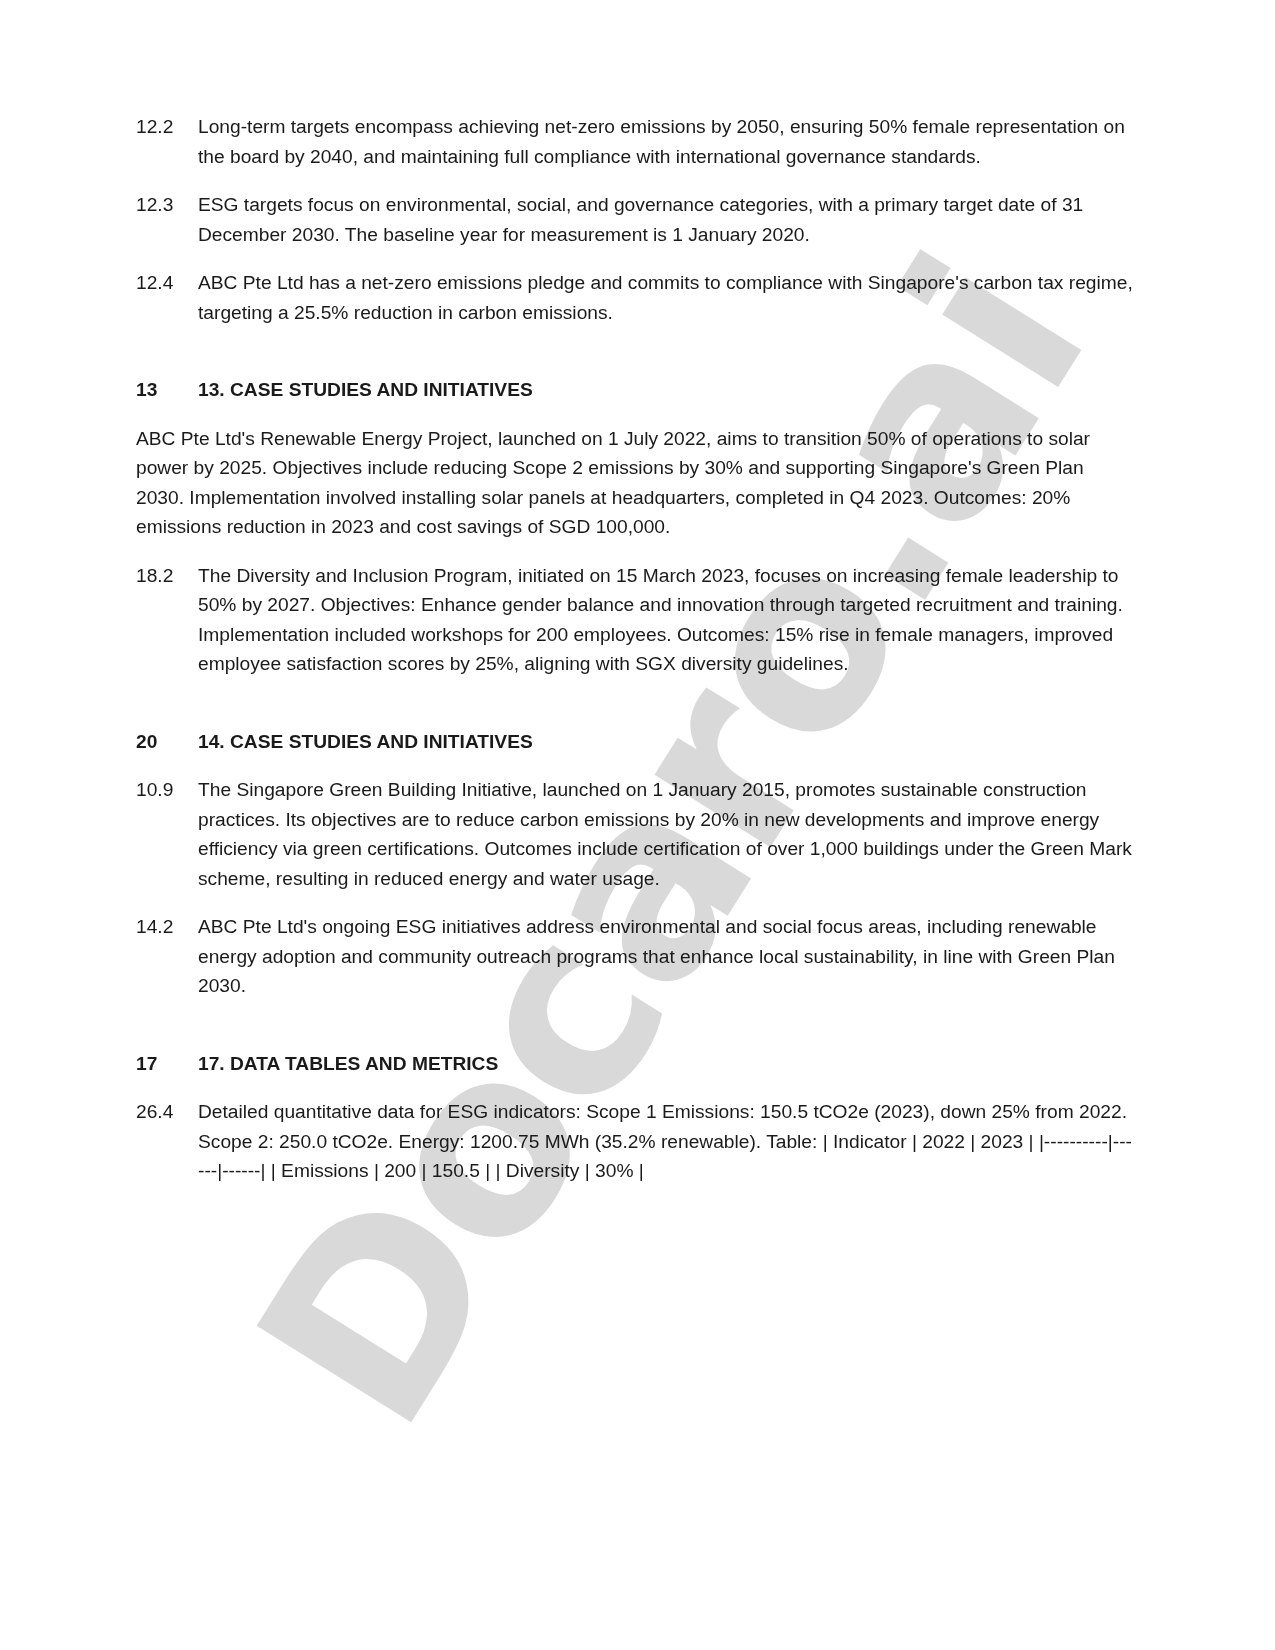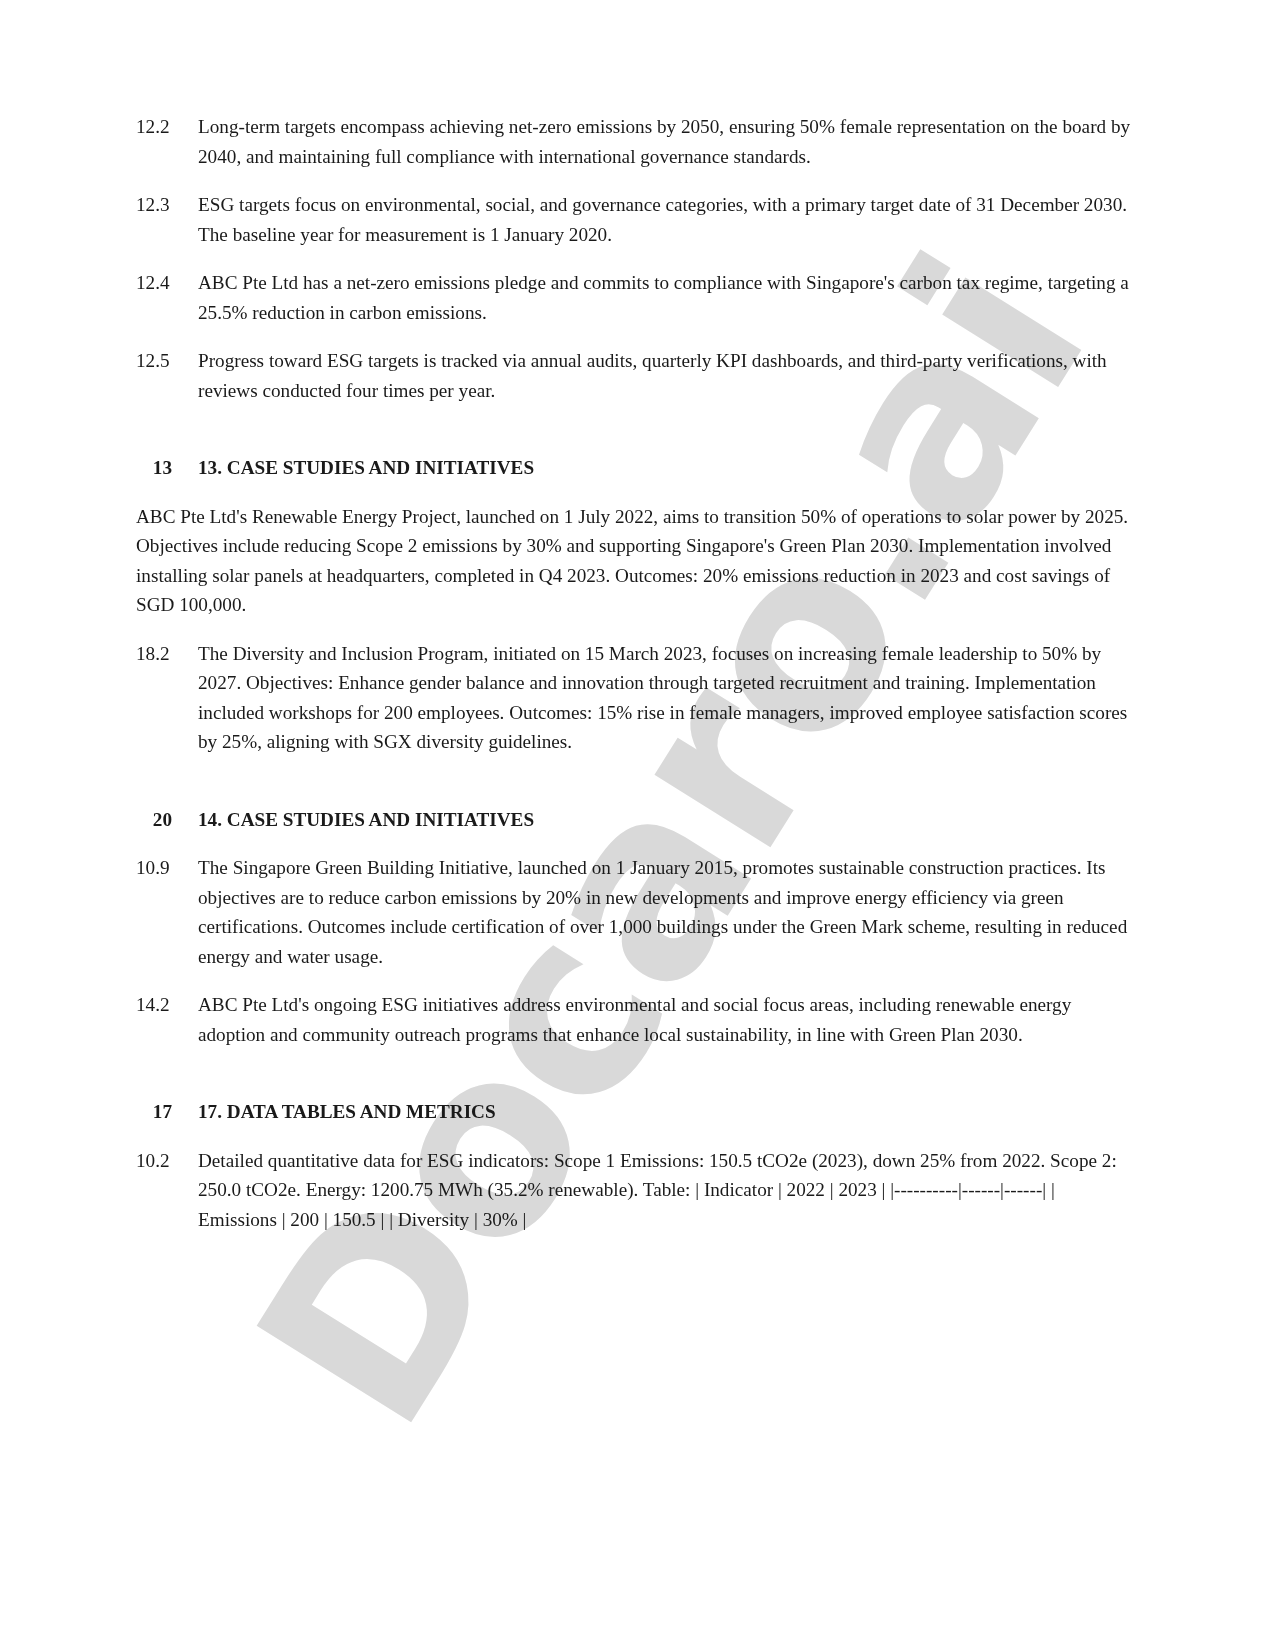--- a/index.html
+++ b/index.html
@@ -8,52 +8,48 @@
   .watermark {
     position: absolute; left: 120px; top: 700px;
     font-family: "DejaVu Sans", sans-serif; font-weight: bold;
     font-size: 250px; color: #d9d9d9; white-space: nowrap;
     transform: rotate(-58deg); transform-origin: 0 0;
     letter-spacing: -4px; z-index: 0; line-height: 1;
     left: 220px; top: 1330px;
   }
   .content {
     position: absolute; left: 136px; top: 112px; width: 1000px; z-index: 1;
-    font-family: Liberation Serif, serif; font-size: 19.2px;
+    font-family: Liberation Sans, sans-serif; font-size: 19.2px;
     line-height: 29.5px; color: #1a1a1a;
   }
   .para { display: flex; margin-bottom: 19px; }
   .num { width: 62px; flex: none; }
   .txt { flex: 1; }
   .heading { display: flex; font-weight: bold; margin-top: 48px; margin-bottom: 19px; }
-  .heading .num { text-align: right; padding-right: 26px; width: 36px; }
+  .heading .num { padding-right: 26px; width: 36px; }
 </style>
 </head>
 <body>
 
 <div class="page">
   <div class="watermark">Docaro.ai</div>
 
   <div class="content">
 
     <div class="para">
       <span class="num">12.2</span>
       <span class="txt">Long-term targets encompass achieving net-zero emissions by 2050, ensuring 50% female representation on the board by 2040, and maintaining full compliance with international governance standards.</span>
     </div>
     <div class="para">
       <span class="num">12.3</span>
       <span class="txt">ESG targets focus on environmental, social, and governance categories, with a primary target date of 31 December 2030. The baseline year for measurement is 1 January 2020.</span>
     </div>
     <div class="para">
       <span class="num">12.4</span>
       <span class="txt">ABC Pte Ltd has a net-zero emissions pledge and commits to compliance with Singapore's carbon tax regime, targeting a 25.5% reduction in carbon emissions.</span>
-    </div>
-    <div class="para">
-      <span class="num">12.5</span>
-      <span class="txt">Progress toward ESG targets is tracked via annual audits, quarterly KPI dashboards, and third-party verifications, with reviews conducted four times per year.</span>
     </div>
 
     <div class="heading">
       <span class="num">13</span>
       <span class="txt">13. CASE STUDIES AND INITIATIVES</span>
     </div>
     <div class="para">
       <span class="txt">ABC Pte Ltd's Renewable Energy Project, launched on 1 July 2022, aims to transition 50% of operations to solar power by 2025. Objectives include reducing Scope 2 emissions by 30% and supporting Singapore's Green Plan 2030. Implementation involved installing solar panels at headquarters, completed in Q4 2023. Outcomes: 20% emissions reduction in 2023 and cost savings of SGD 100,000.</span>
     </div>
     <div class="para">
@@ -72,17 +68,17 @@
     <div class="para">
       <span class="num">14.2</span>
       <span class="txt">ABC Pte Ltd's ongoing ESG initiatives address environmental and social focus areas, including renewable energy adoption and community outreach programs that enhance local sustainability, in line with Green Plan 2030.</span>
     </div>
 
     <div class="heading">
       <span class="num">17</span>
       <span class="txt">17. DATA TABLES AND METRICS</span>
     </div>
     <div class="para">
-      <span class="num">10.2</span>
+      <span class="num">26.4</span>
       <span class="txt">Detailed quantitative data for ESG indicators: Scope 1 Emissions: 150.5 tCO2e (2023), down 25% from 2022. Scope 2: 250.0 tCO2e. Energy: 1200.75 MWh (35.2% renewable). Table: | Indicator | 2022 | 2023 | |----------|------|------| | Emissions | 200 | 150.5 | | Diversity | 30% |</span>
     </div>
   </div>
 </div>
 
 </body></html>

